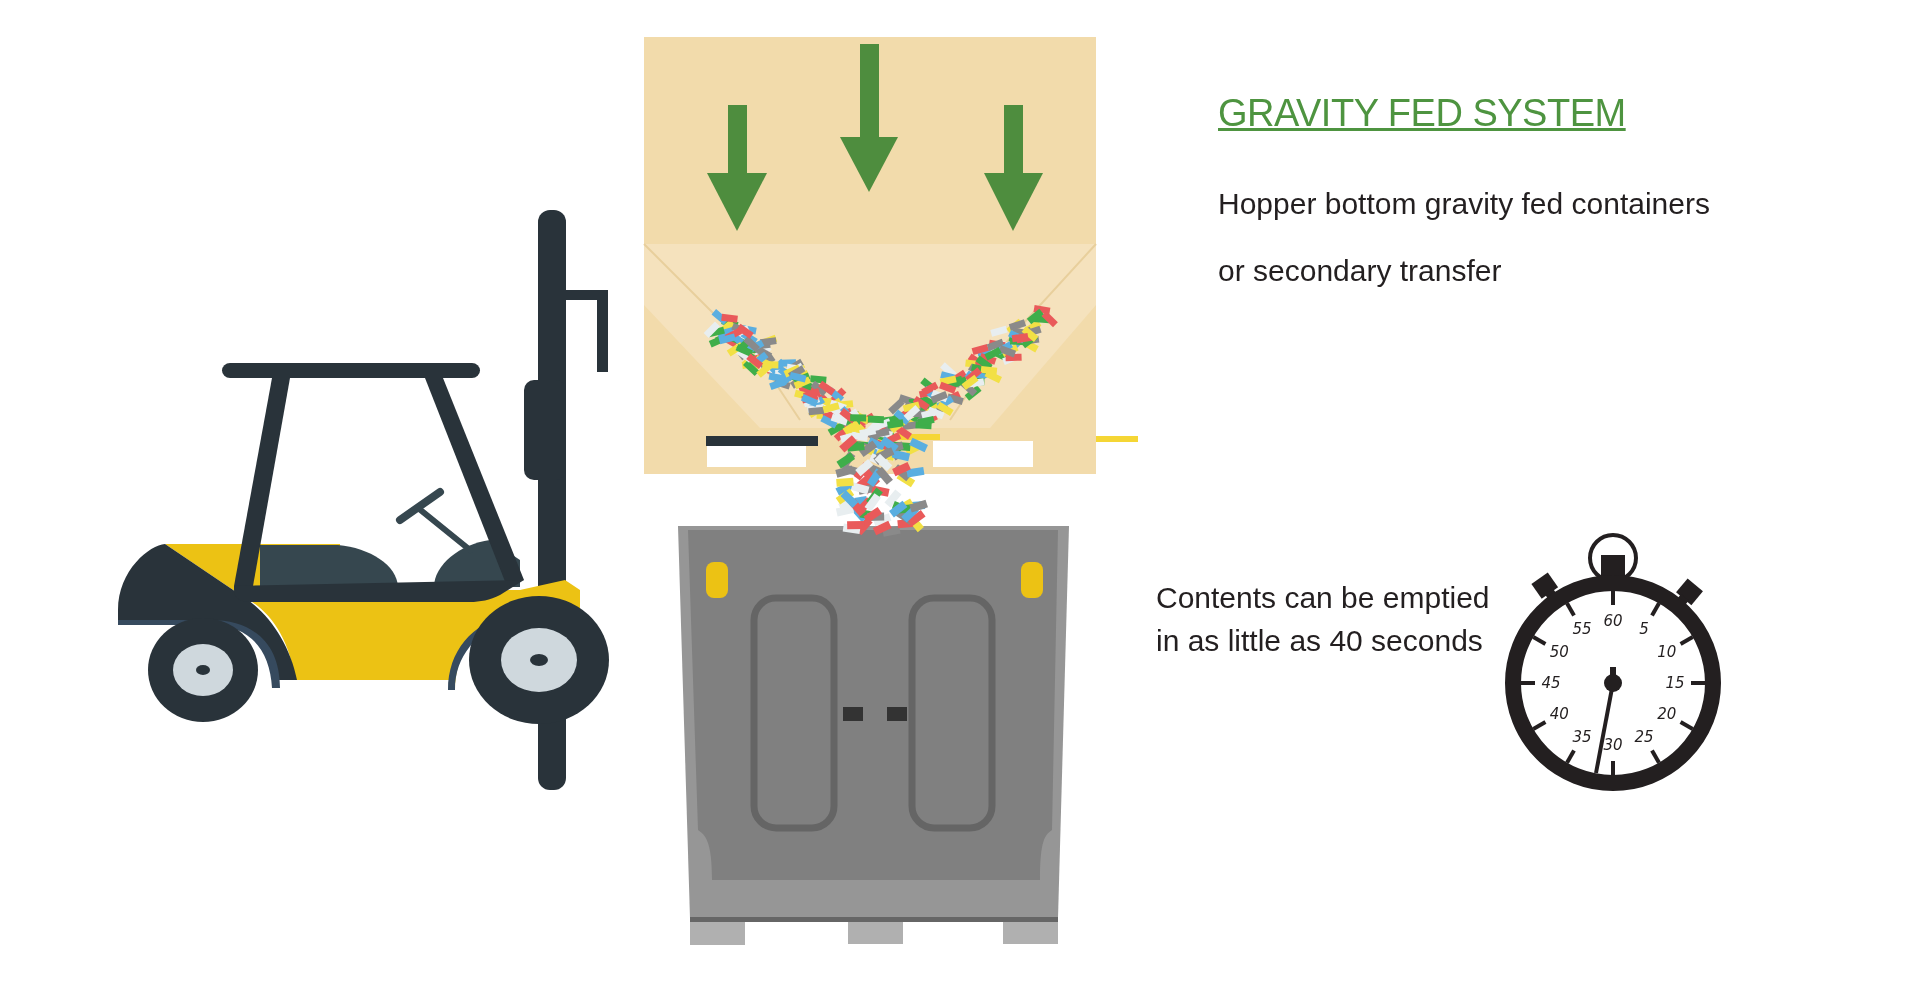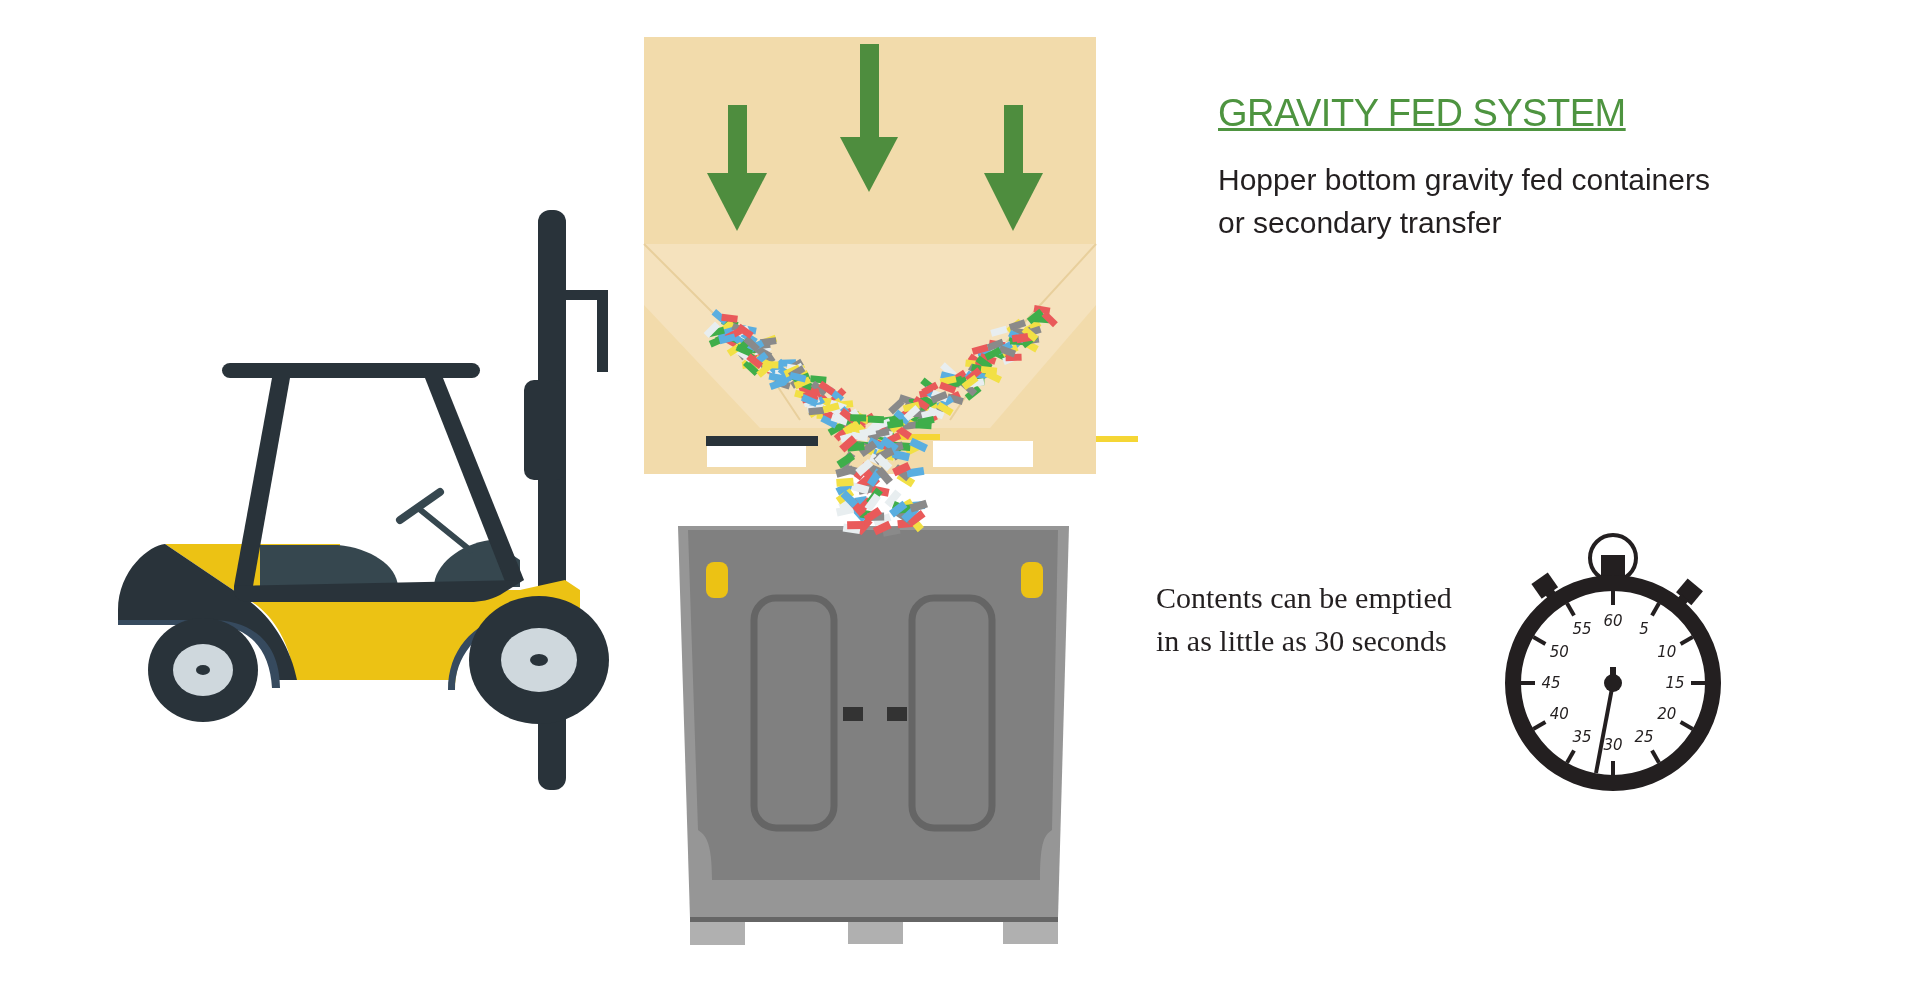--- a/index.html
+++ b/index.html
@@ -3,23 +3,23 @@
 <meta charset="utf-8">
 <style>
   html, body { margin:0; padding:0; background:#ffffff; }
   body { width:1920px; height:988px; position:relative; overflow:hidden;
          font-family:"Liberation Sans", "DejaVu Sans", sans-serif; }
   #scene { position:absolute; left:0; top:0; }
   .title { position:absolute; left:1218px; top:92px; font-size:38px; color:#4e9440;
            letter-spacing:-0.5px; white-space:nowrap;text-decoration:underline; }
   .desc { position:absolute; left:1218px; top:158px; width:640px; font-size:30px;
           line-height:43px; color:#231f20; }
-  .desc span { display:block; white-space:nowrap; }
+  .desc span { display:block; white-space:nowrap;margin-top:24px; }
   .note { position:absolute; left:1156px; top:576px; font-size:30px; line-height:43px; color:#231f20; }
-  .note span { display:block; white-space:nowrap;font-family:Liberation Serif, serif; }
+  .note span { display:block; white-space:nowrap; }
   .tick-label { font-family:"DejaVu Sans", sans-serif; font-style:italic; font-size:15px; fill:#231f20; }
 </style>
 </head>
 <body>
 
 <svg id="scene" width="1920" height="988" viewBox="0 0 1920 988">
 
   <g>
     <rect x="644" y="37" width="452" height="437" fill="#f2dbab"></rect>
 
@@ -478,14 +478,14 @@
   </g>
 </svg>
 
 <div class="title">GRAVITY FED SYSTEM</div>
 <div class="desc">
   <span>Hopper bottom gravity fed containers</span>
   <span>or secondary transfer</span>
 </div>
 <div class="note">
   <span>Contents can be emptied</span>
-  <span>in as little as 30 seconds</span>
+  <span>in as little as 40 seconds</span>
 </div>
 
 </body></html>

